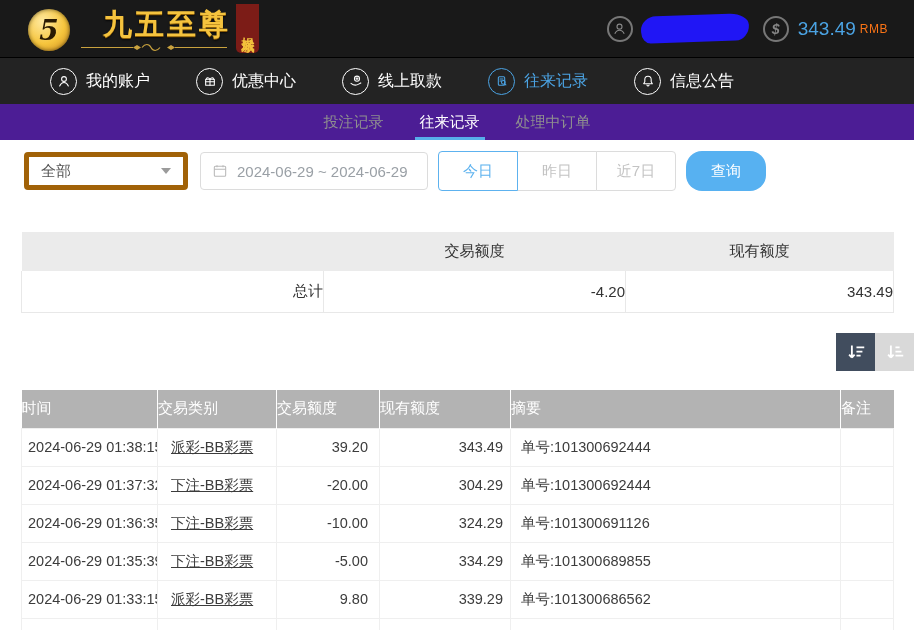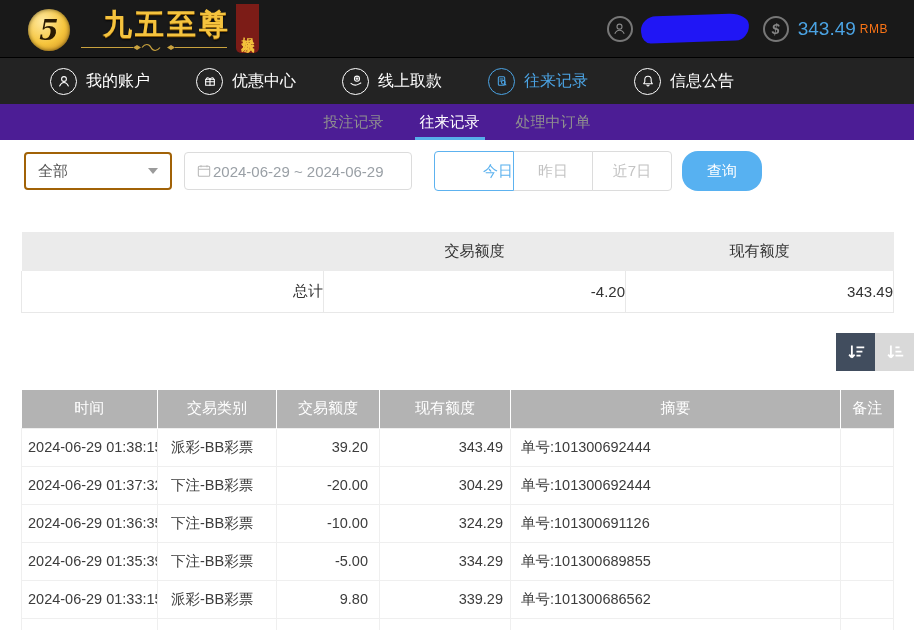--- a/index.html
+++ b/index.html
@@ -44,33 +44,33 @@
 
   
   .subnav { height:36px; background:#4c1d95; display:flex; justify-content:center; }
   .tab { position:relative; display:flex; align-items:center; color:#8f8f8f; font-size:15px;
     margin:0 18px; cursor:pointer; }
   .tab.active { color:#fff; }
   .tab.active::after { content:""; position:absolute; left:-5px; right:-5px; bottom:0; height:3px; background:#57aeea; }
 
   
   .filters { position:absolute; top:151px; left:24px; display:flex; align-items:center; }
-  .select { width:148px; height:38px; border:2px solid #a16207; border-radius:4px; background:#fff;
+  .select { width:164px; height:38px; border:5px solid #a16207; border-radius:4px; background:#fff;
     display:flex; align-items:center; justify-content:space-between; padding:12px 12px;
     color:#555; font-size:15px; cursor:pointer; }
   .caret { width:0; height:0; border-left:5px solid transparent; border-right:5px solid transparent;
     border-top:6px solid #9b9b9b; }
   .datebox { margin-left:12px; width:228px; height:38px; border:1px solid #dcdcdc; border-radius:4px;
-    background:#fff; display:flex; align-items:center; gap:1px; padding:8px 11px;
+    background:#fff; display:flex; align-items:center; gap:9px; padding:8px 11px;
     color:#9aa0a6; font-size:15px; cursor:text; }
   .cal svg { width:16px; height:16px; stroke:#b9b9b9; fill:none; stroke-width:1.6; display:block; }
   .seg { margin-left:10px; display:flex; }
   .seg-btn { width:80px; height:40px; background:#fff; border:1px solid #dcdcdc; color:#c3c3c3;
     font-size:15px; margin-left:-1px; cursor:pointer; font-family:inherit; }
-  .seg-btn:first-child { border-radius:4px 0 0 4px; margin-left:12px;text-align:right; }
+  .seg-btn:first-child { border-radius:4px 0 0 4px; margin-left:0; }
   .seg-btn:last-child { border-radius:0 4px 4px 0; }
   .seg-btn.active { border:1px solid #5db2ef; color:#5db2ef; position:relative; z-index:2; border-radius:4px 0 0 4px; }
   .search-btn { margin-left:10px; width:80px; height:40px; background:#57b1f1; border:none; border-radius:16px;
     color:#fff; font-size:15px; cursor:pointer; font-family:inherit; }
 
   
   .summary { position:absolute; top:232px; left:21px; width:872px; border-collapse:collapse; table-layout:fixed; }
   .summary thead th { background:#ebebeb; height:39px; font-size:15px; font-weight:400; color:#333; text-align:center; }
   .summary tbody td { background:#fff; height:41px; font-size:15px; color:#333; text-align:right;
     border:1px solid #e8e8e8; border-top:none; }
@@ -79,26 +79,26 @@
   .sortbar { position:absolute; top:333px; right:0; display:flex; }
   .sort-btn { width:39px; height:38px; border:none; display:flex; align-items:center; justify-content:center; cursor:pointer; }
   .sort-btn svg { width:22px; height:22px; stroke:#fff; fill:none; stroke-width:2; }
   .sort-desc { background:#414d5e; }
   .sort-asc  { background:#d9d9d9; }
 
   
   .txwrap { position:absolute; top:390px; left:21px; }
   .tx { border-collapse:collapse; table-layout:fixed; width:872px; }
   .tx thead th { background:#b3b3b3; color:#fff; height:38px; font-size:15px; font-weight:400;
-    text-align:center; border-right:1px solid #fff; }
+    text-align:left; border-right:1px solid #fff; }
   .tx thead th:last-child { border-right:none; }
   .tx tbody td { background:#fff; height:38px; font-size:14.5px; color:#3c3c3c;
     border:1px solid #efefef; white-space:nowrap; overflow:hidden; }
   .c-time { text-align:left; padding-left:6px; }
-  .c-type { text-align:left; padding-left:13px; }
+  .c-type { text-align:left; padding-left:13px;text-decoration:underline; }
   .c-amt  { text-align:right; padding-right:11px; }
   .c-bal  { text-align:right; padding-right:7px; }
   .c-sum  { text-align:left; padding-left:10px; }
 </style>
 </head>
 <body>
 
 <div class="page">
 
   <header class="topbar">

